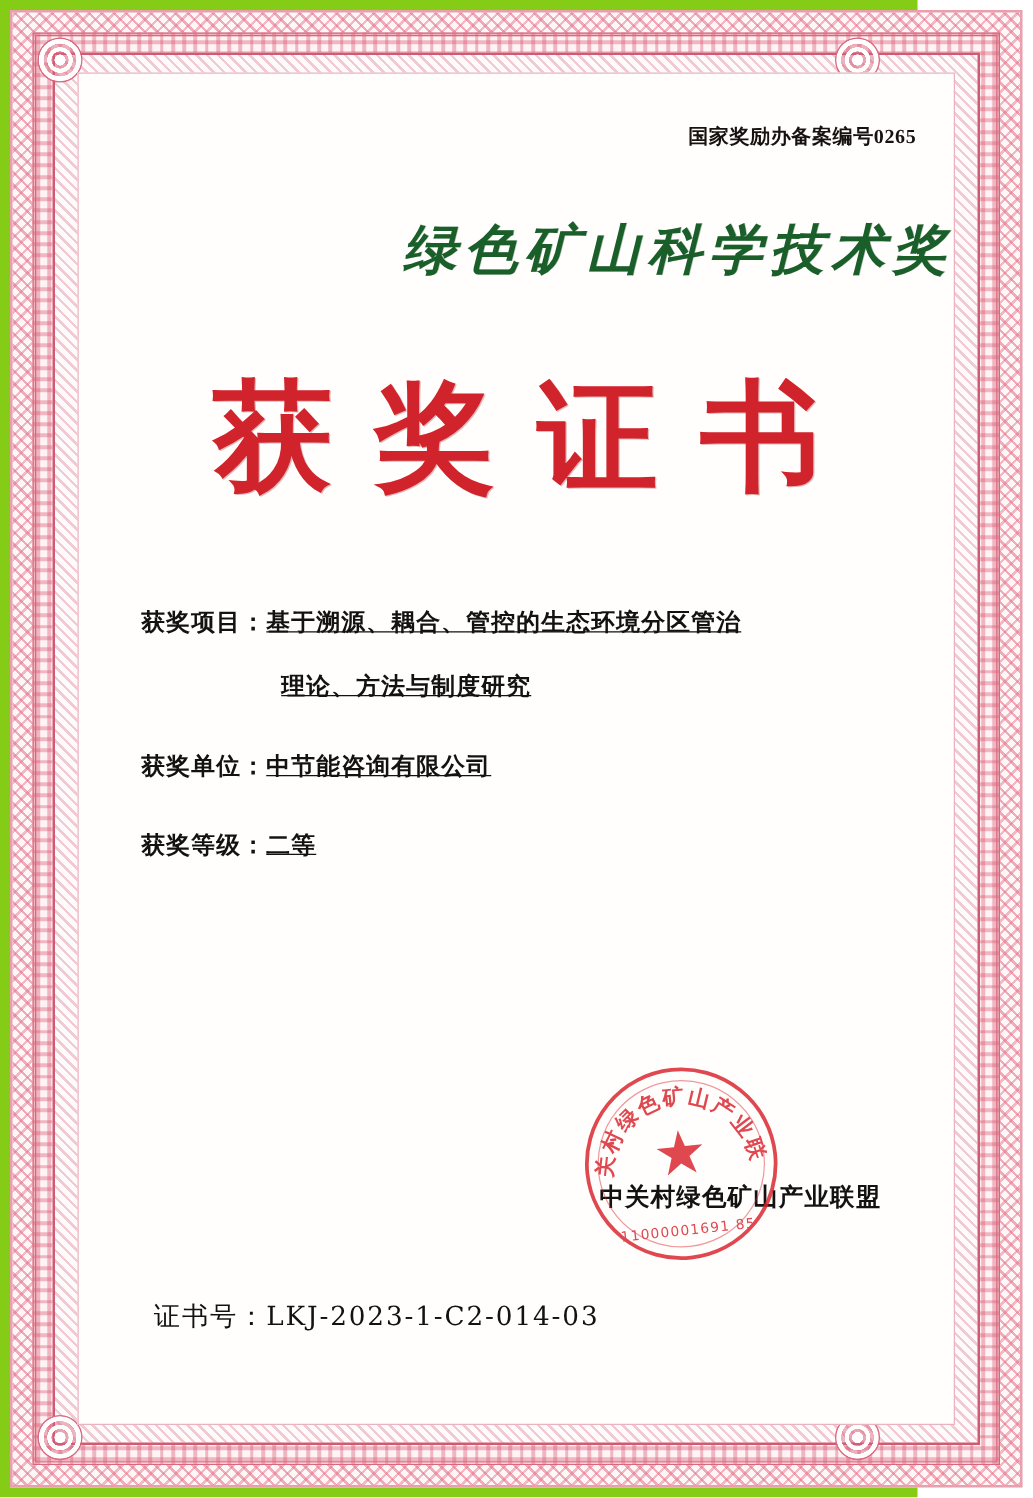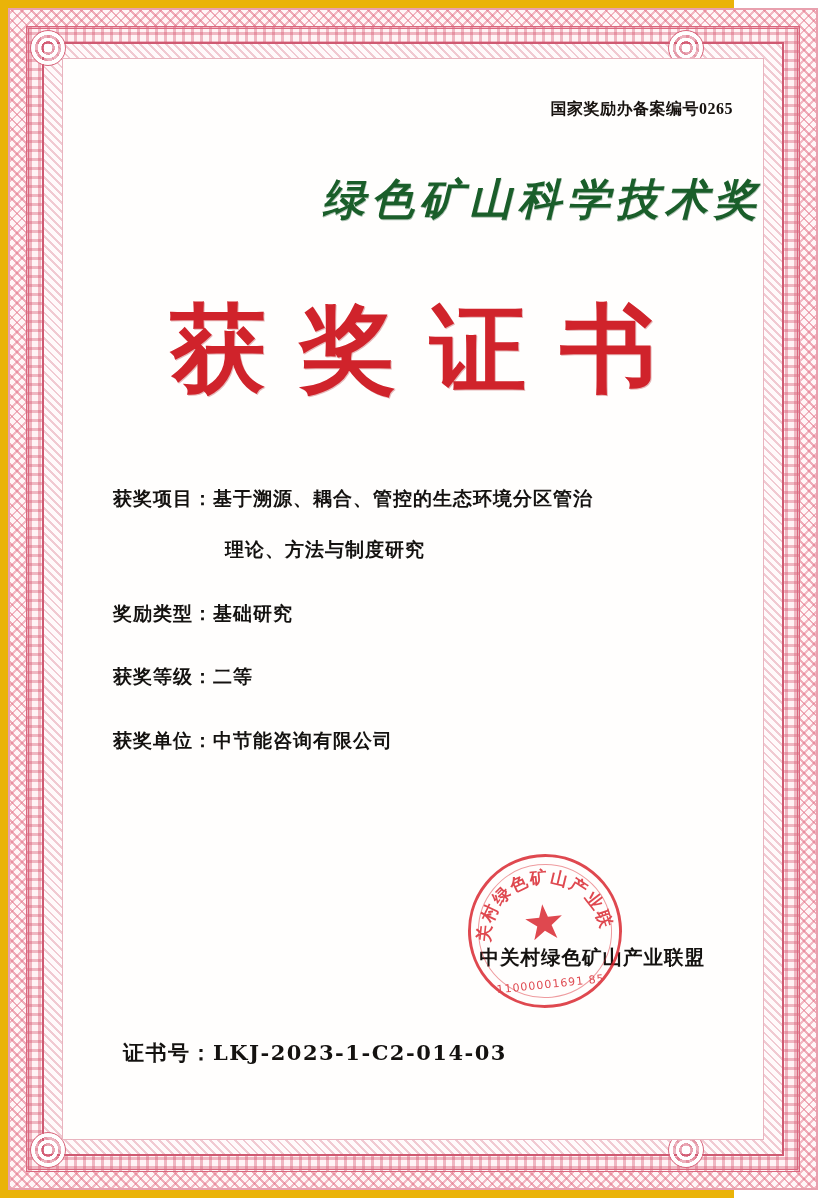--- a/index.html
+++ b/index.html
@@ -14,21 +14,21 @@
     font-family: "Liberation Serif", serif;
     position: relative;
     overflow: hidden;
   }
 
   .certificate {
     position: absolute;
     left: 0; top: 0;
     width: 734px;
     height: 1198px;
-    background: #eab308;
+    background: #84cc16;
   }
 
   
   .border-outer {
     position: absolute;
     left: 8px; top: 8px;
     width: 810px;
     height: 1182px;
     box-sizing: border-box;
     border: 2px solid #e8a0ae;
@@ -150,20 +150,21 @@
     font-size: 19px;
     font-weight: bold;
     line-height: 1.55;
   }
   .field-label {
     white-space: nowrap;
     letter-spacing: 1px;
   }
   .field-value {
     letter-spacing: 1px;
+    text-decoration: underline;
   }
   .field-value .line2 {
     display: block;
     margin-top: 22px;
     margin-left: 12px;
   }
 
   .signature-block {
     position: absolute;
     right: 58px;
@@ -224,21 +225,21 @@
     color: #d8212a;
     letter-spacing: 1px;
   }
 
   .cert-no {
     position: absolute;
     left: 60px;
     bottom: 72px;
     font-family: "DejaVu Serif", serif;
     font-size: 21px;
-    font-weight: bold;
+    font-weight: normal;
     color: #141210;
     letter-spacing: 1.5px;
   }
 </style>
 </head>
 <body>
 
 <div class="certificate">
 
   <div class="border-outer"></div>
@@ -261,33 +262,29 @@
     <div class="fields">
 
       <div class="field-row">
         <span class="field-label">获奖项目：</span>
         <span class="field-value">
           <span>基于溯源、耦合、管控的生态环境分区管治</span>
           <span class="line2">理论、方法与制度研究</span>
         </span>
       </div>
 
+
       <div class="field-row" style="margin-top:34px;">
-        <span class="field-label">奖励类型：</span>
-        <span class="field-value">基础研究</span>
+        <span class="field-label">获奖单位：</span>
+        <span class="field-value">中节能咨询有限公司</span>
       </div>
 
       <div class="field-row" style="margin-top:34px;">
         <span class="field-label">获奖等级：</span>
         <span class="field-value">二等</span>
-      </div>
-
-      <div class="field-row" style="margin-top:34px;">
-        <span class="field-label">获奖单位：</span>
-        <span class="field-value">中节能咨询有限公司</span>
       </div>
 
 
     </div>
 
     <div class="signature-block">
       <div>中关村绿色矿山产业联盟</div>
     </div>
 
     <div class="seal">

